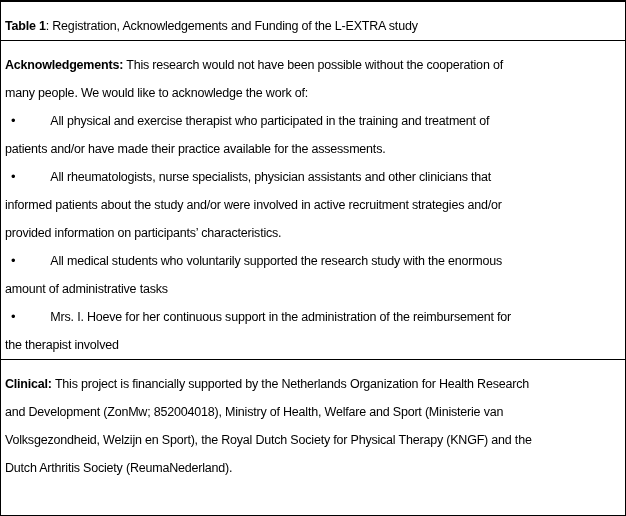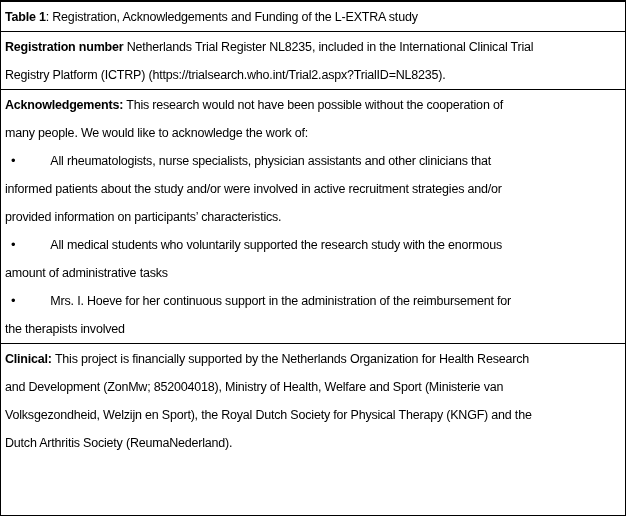--- a/index.html
+++ b/index.html
@@ -18,21 +18,21 @@
     font-size: 12.5px;
     letter-spacing: -0.2px;
     line-height: 28px;
     border: 1px solid #000000;
     border-top-width: 2px;
     overflow: hidden;
   }
   .row {
     box-sizing: border-box;
     border-bottom: 1px solid #000000;
-    padding: 1px 5px 0 4px;
+    padding: 10px 5px 0 4px;
     overflow: hidden;
   }
   .row.last {
     border-bottom: none;
   }
   .para {
     white-space: pre;
     overflow: hidden;
   }
   .b {
@@ -46,39 +46,37 @@
 </style>
 </head>
 <body>
 
 <div class="doc">
 
   <div class="row">
     <div class="para"><span class="b">Table 1</span><span>: Registration, Acknowledgements and Funding of the L-EXTRA study</span></div>
   </div>
 
-  <div class="row">
-    <div class="para"><span class="b">Registration number</span><span> Netherlands Trial Register NL8235, included in the International Clinical Trial
-Registry Platform (ICTRP) (https://trialsearch.who.int/Trial2.aspx?TrialID=NL8235).</span></div>
-  </div>
 
   <div class="row">
     <div class="para"><span class="b">Acknowledgements:</span><span> This research would not have been possible without the cooperation of
 many people. We would like to acknowledge the work of:</span></div>
 
+    <div class="para"><span class="bullet-glyph">•</span><span>All physical and exercise therapist who participated in the training and treatment of
+patients and/or have made their practice available for the assessments.</span></div>
 
     <div class="para"><span class="bullet-glyph">•</span><span>All rheumatologists, nurse specialists, physician assistants and other clinicians that
 informed patients about the study and/or were involved in active recruitment strategies and/or
 provided information on participants’ characteristics.</span></div>
 
     <div class="para"><span class="bullet-glyph">•</span><span>All medical students who voluntarily supported the research study with the enormous
 amount of administrative tasks</span></div>
 
     <div class="para"><span class="bullet-glyph">•</span><span>Mrs. I. Hoeve for her continuous support in the administration of the reimbursement for
-the therapists involved</span></div>
+the therapist involved</span></div>
   </div>
 
   <div class="row last">
     <div class="para"><span class="b">Clinical:</span><span> This project is financially supported by the Netherlands Organization for Health Research
 and Development (ZonMw; 852004018), Ministry of Health, Welfare and Sport (Ministerie van
 Volksgezondheid, Welzijn en Sport), the Royal Dutch Society for Physical Therapy (KNGF) and the
 Dutch Arthritis Society (ReumaNederland).</span></div>
   </div>
 
 </div>

